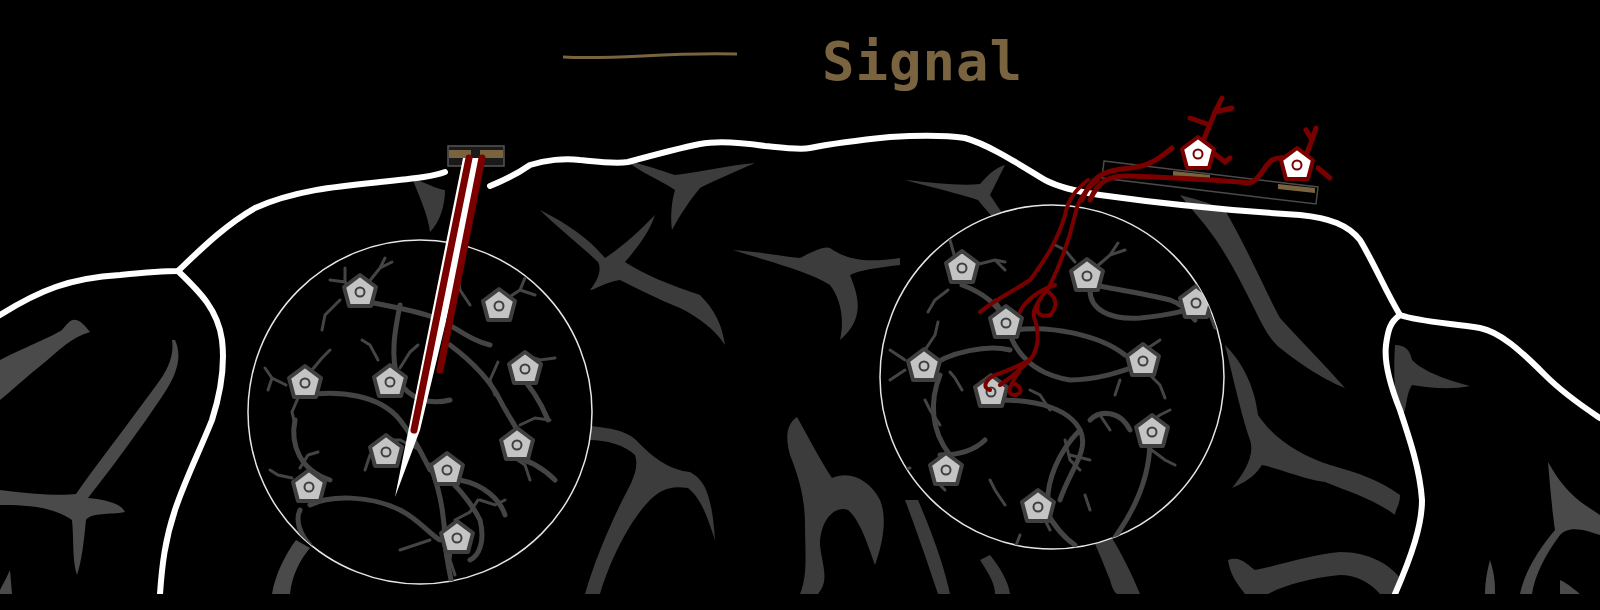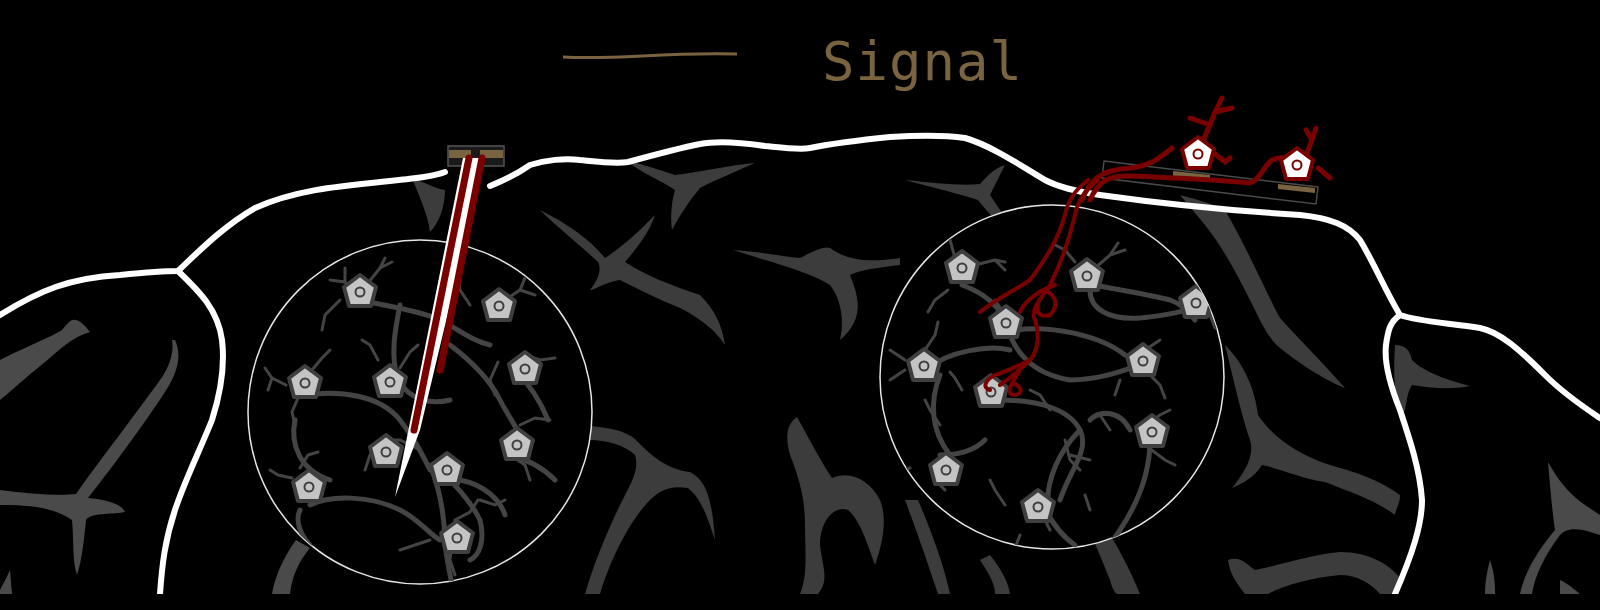--- a/index.html
+++ b/index.html
@@ -1,18 +1,18 @@
 <!DOCTYPE html>
 <html><head>
 <meta charset="utf-8">
 <style>
   html, body { margin: 0; padding: 0; background: #000000; }
   body { width: 1600px; height: 610px; overflow: hidden; position: relative; font-family: "DejaVu Sans Mono", monospace; }
   #stage { position: absolute; left: 0; top: 0; width: 1600px; height: 610px; }
-  .legend-label { position: absolute; left: 822px; top: 30px; font-family: "DejaVu Sans Mono", "Liberation Mono", monospace; font-size: 54px; line-height: 64px; letter-spacing: 1px; }
+  .legend-label { position: absolute; left: 822px; top: 30px; font-family: "DejaVu Sans Mono", "Liberation Mono", monospace; font-size: 54px; line-height: 64px; letter-spacing: 1px; font-weight: bold; }
   .bottom-band { position: absolute; left: 0; top: 594px; width: 1600px; height: 16px; background: #000; }
 </style>
 </head>
 <body>
 
 <div id="stage">
   <svg width="1600" height="610" viewBox="0 0 1600 610" xmlns="http://www.w3.org/2000/svg">
     <defs>
 
       <g id="soma">

